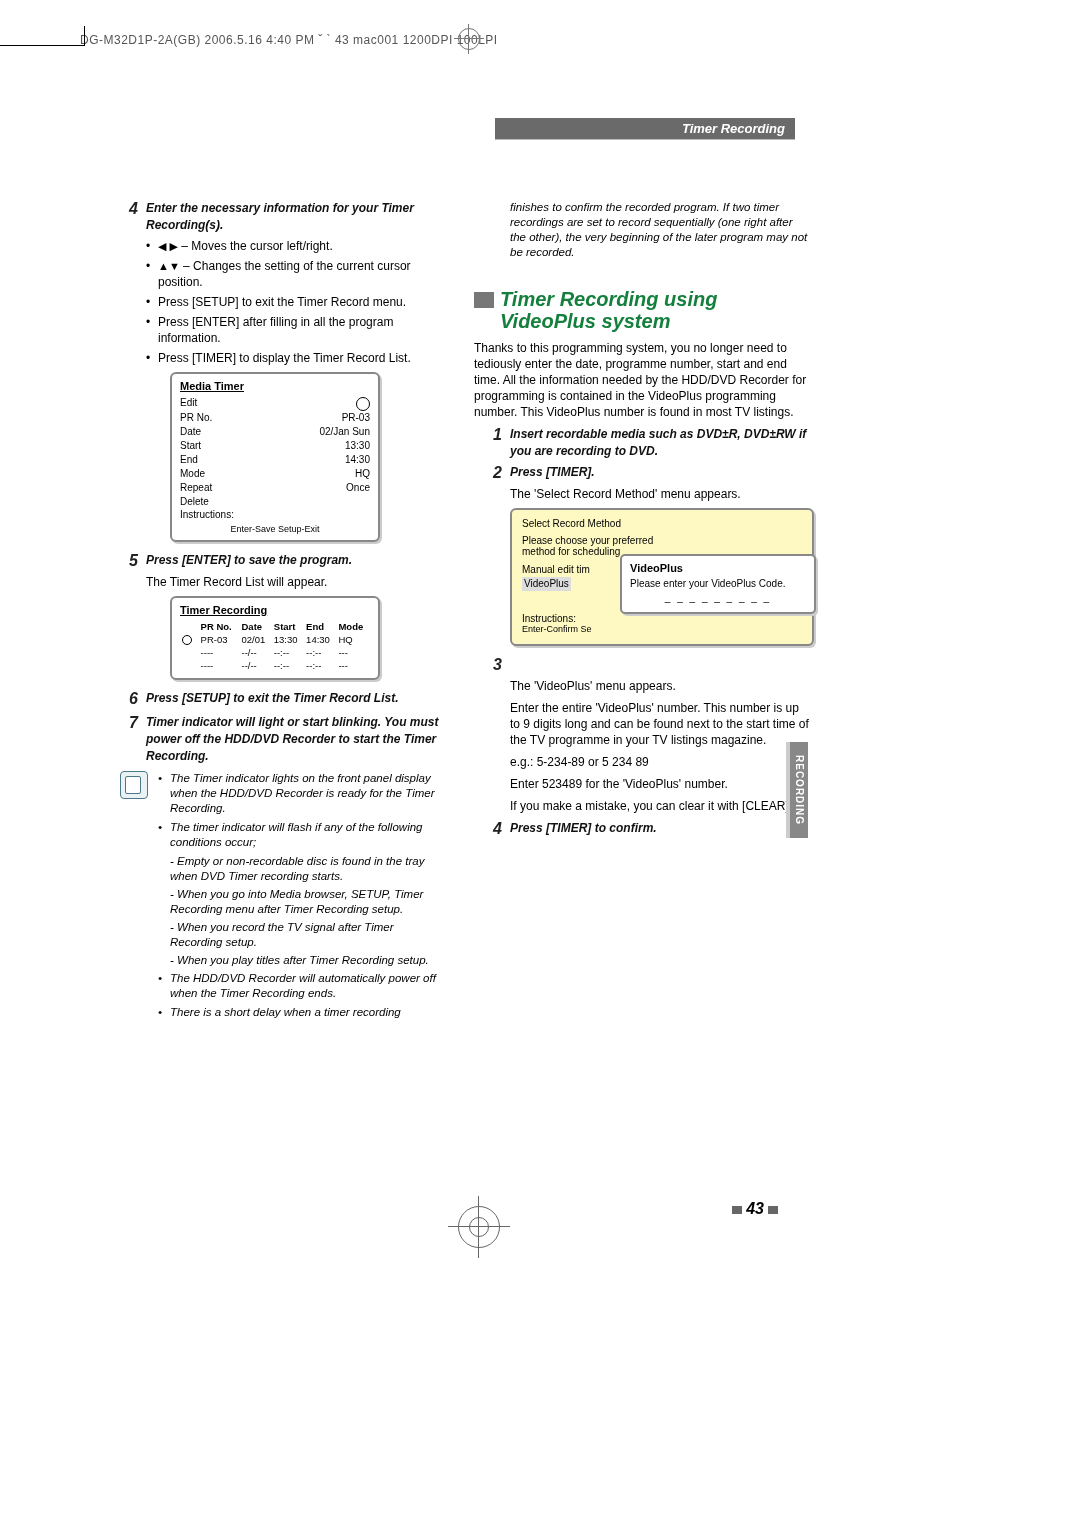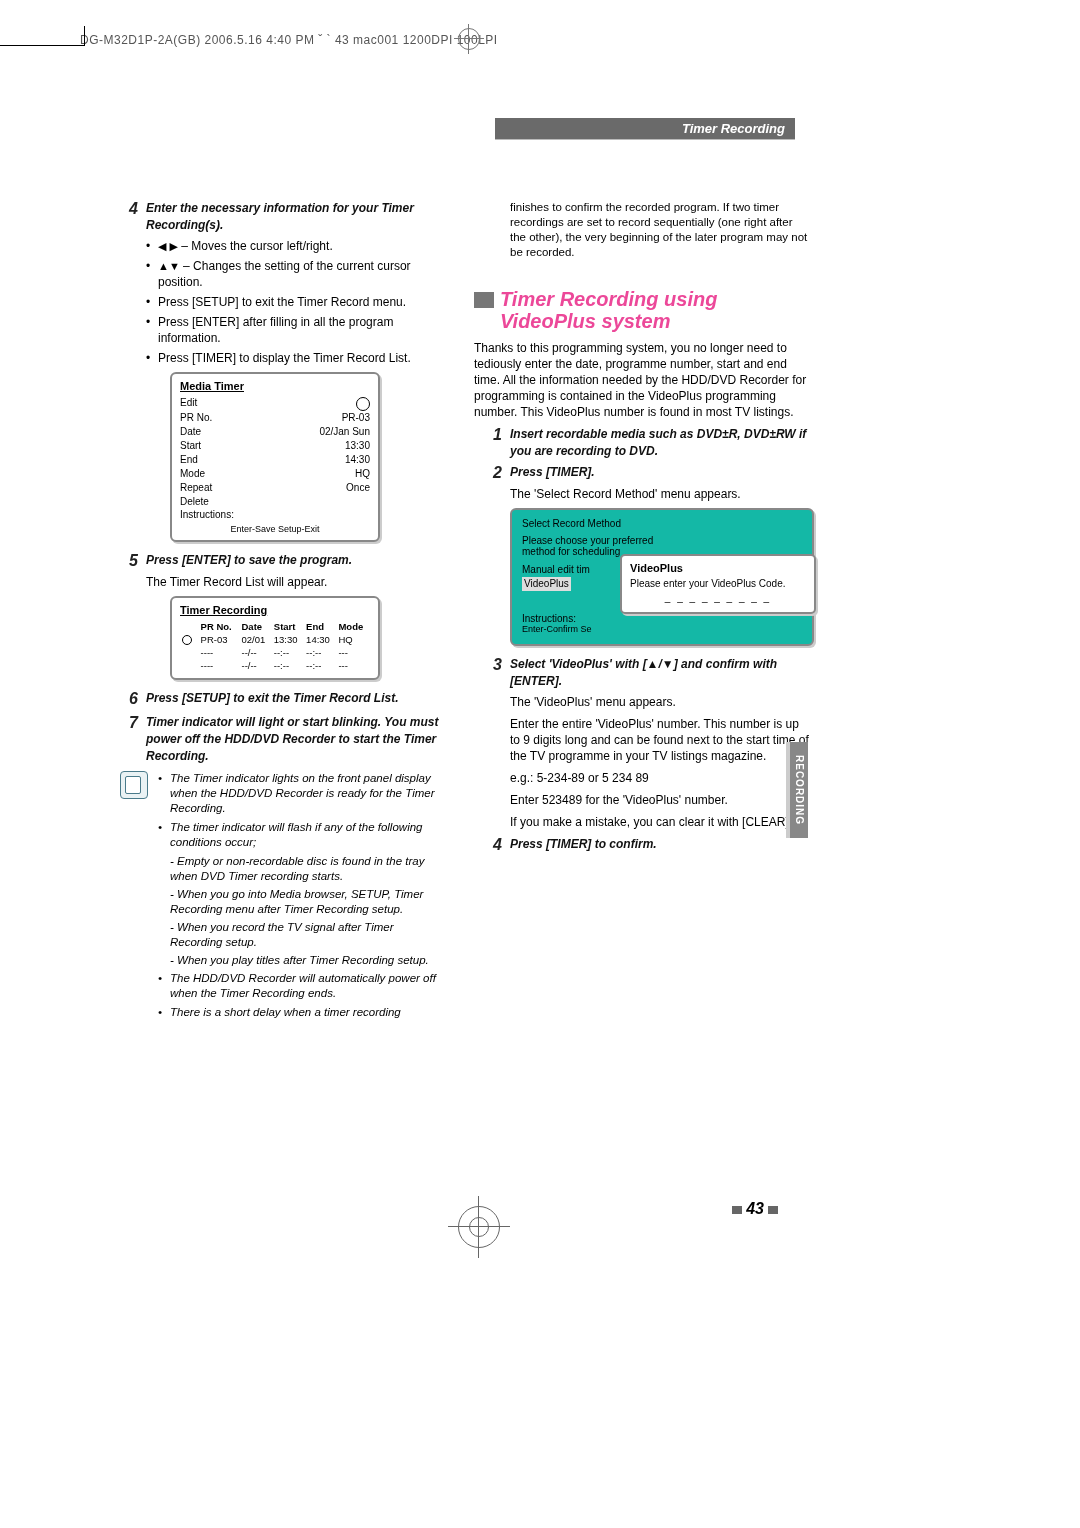--- a/index.html
+++ b/index.html
@@ -189,42 +189,42 @@
     border:1px solid #4a7a8a; border-radius:2px; background:#fff;
   }
   ul.note-bullets {
     list-style:none; margin:0; padding:0; font-style:italic; font-size:11.5px; line-height:15px;
   }
   ul.note-bullets > li { position:relative; padding-left:12px; margin-bottom:4px;}
   ul.note-bullets > li::before { content:"•"; position:absolute; left:0;}
   .sub-dash { font-style:italic; font-size:11.5px; line-height:15px; margin-left:12px; margin-bottom:3px;}
 
   .italic-cont {
-    font-size:11.5px; line-height:15px; margin-left:36px; margin-bottom:14px;
+    font-style: italic; font-size:11.5px; line-height:15px; margin-left:36px; margin-bottom:14px;
   }
 
   .h2-bar {
     display:flex; align-items:flex-start; margin-top:28px; margin-bottom:8px;
   }
   .h2-tick {
     width: 20px; height: 16px; background:#777; margin-right:6px; margin-top:4px; flex-shrink:0;
   }
   .h2-text {
-    font-style: italic; font-weight: bold; font-size: 20px; line-height:22px; color:#ec4899;
+    font-style: italic; font-weight: bold; font-size: 20px; line-height:22px; color:#15803d;
   }
 
   .ui-box-wide {
     margin: 6px 0 10px 36px;
     width: 280px;
     border: 2px solid #888;
     border-radius: 6px;
     box-shadow: 2px 2px 0 #ccc;
     padding: 8px 10px 10px 10px;
     font-size: 10px;
-    background:#14b8a6;
+    background:#fef9c3;
     position:relative;
   }
   .popup {
     position:absolute; top:44px; left:108px; width:176px;
     border:2px solid #888; border-radius:5px; background:#fff; box-shadow:2px 2px 0 #ccc;
     padding:6px 8px; font-size:10px;
   }
   .popup .pop-title { font-weight:bold; font-size:11px; margin-bottom:4px;}
   .popup .dashline { letter-spacing:2px; text-align:center; margin:3px 0;}
   .ui-list { margin-top:6px; font-size:10px; line-height:14px;}
@@ -430,21 +430,20 @@
 
         <div class="popup">
           <div class="pop-title">VideoPlus</div>
           <div>Please enter your VideoPlus Code.</div>
           <div class="dashline">_ _ _ _ _ _ _ _ _</div>
         </div>
       </div>
 
       <div class="step-row" style="margin-top:8px;">
         <div class="step-num">3</div>
-        <div class="step-title">Select 'VideoPlus' with [▲/▼] and confirm with [ENTER].</div>
       </div>
       <div class="body-text">The 'VideoPlus' menu appears.</div>
       <div class="body-text">Enter the entire 'VideoPlus' number. This number is up to 9 digits long and can be found next to the start time of the TV programme in your TV listings magazine.</div>
       <div class="body-text">e.g.: 5-234-89 or 5 234 89</div>
       <div class="body-text">Enter 523489 for the 'VideoPlus' number.</div>
       <div class="body-text">If you make a mistake, you can clear it with [CLEAR].</div>
 
       <div class="step-row" style="margin-top:4px;">
         <div class="step-num">4</div>
         <div class="step-title">Press [TIMER] to confirm.</div>

